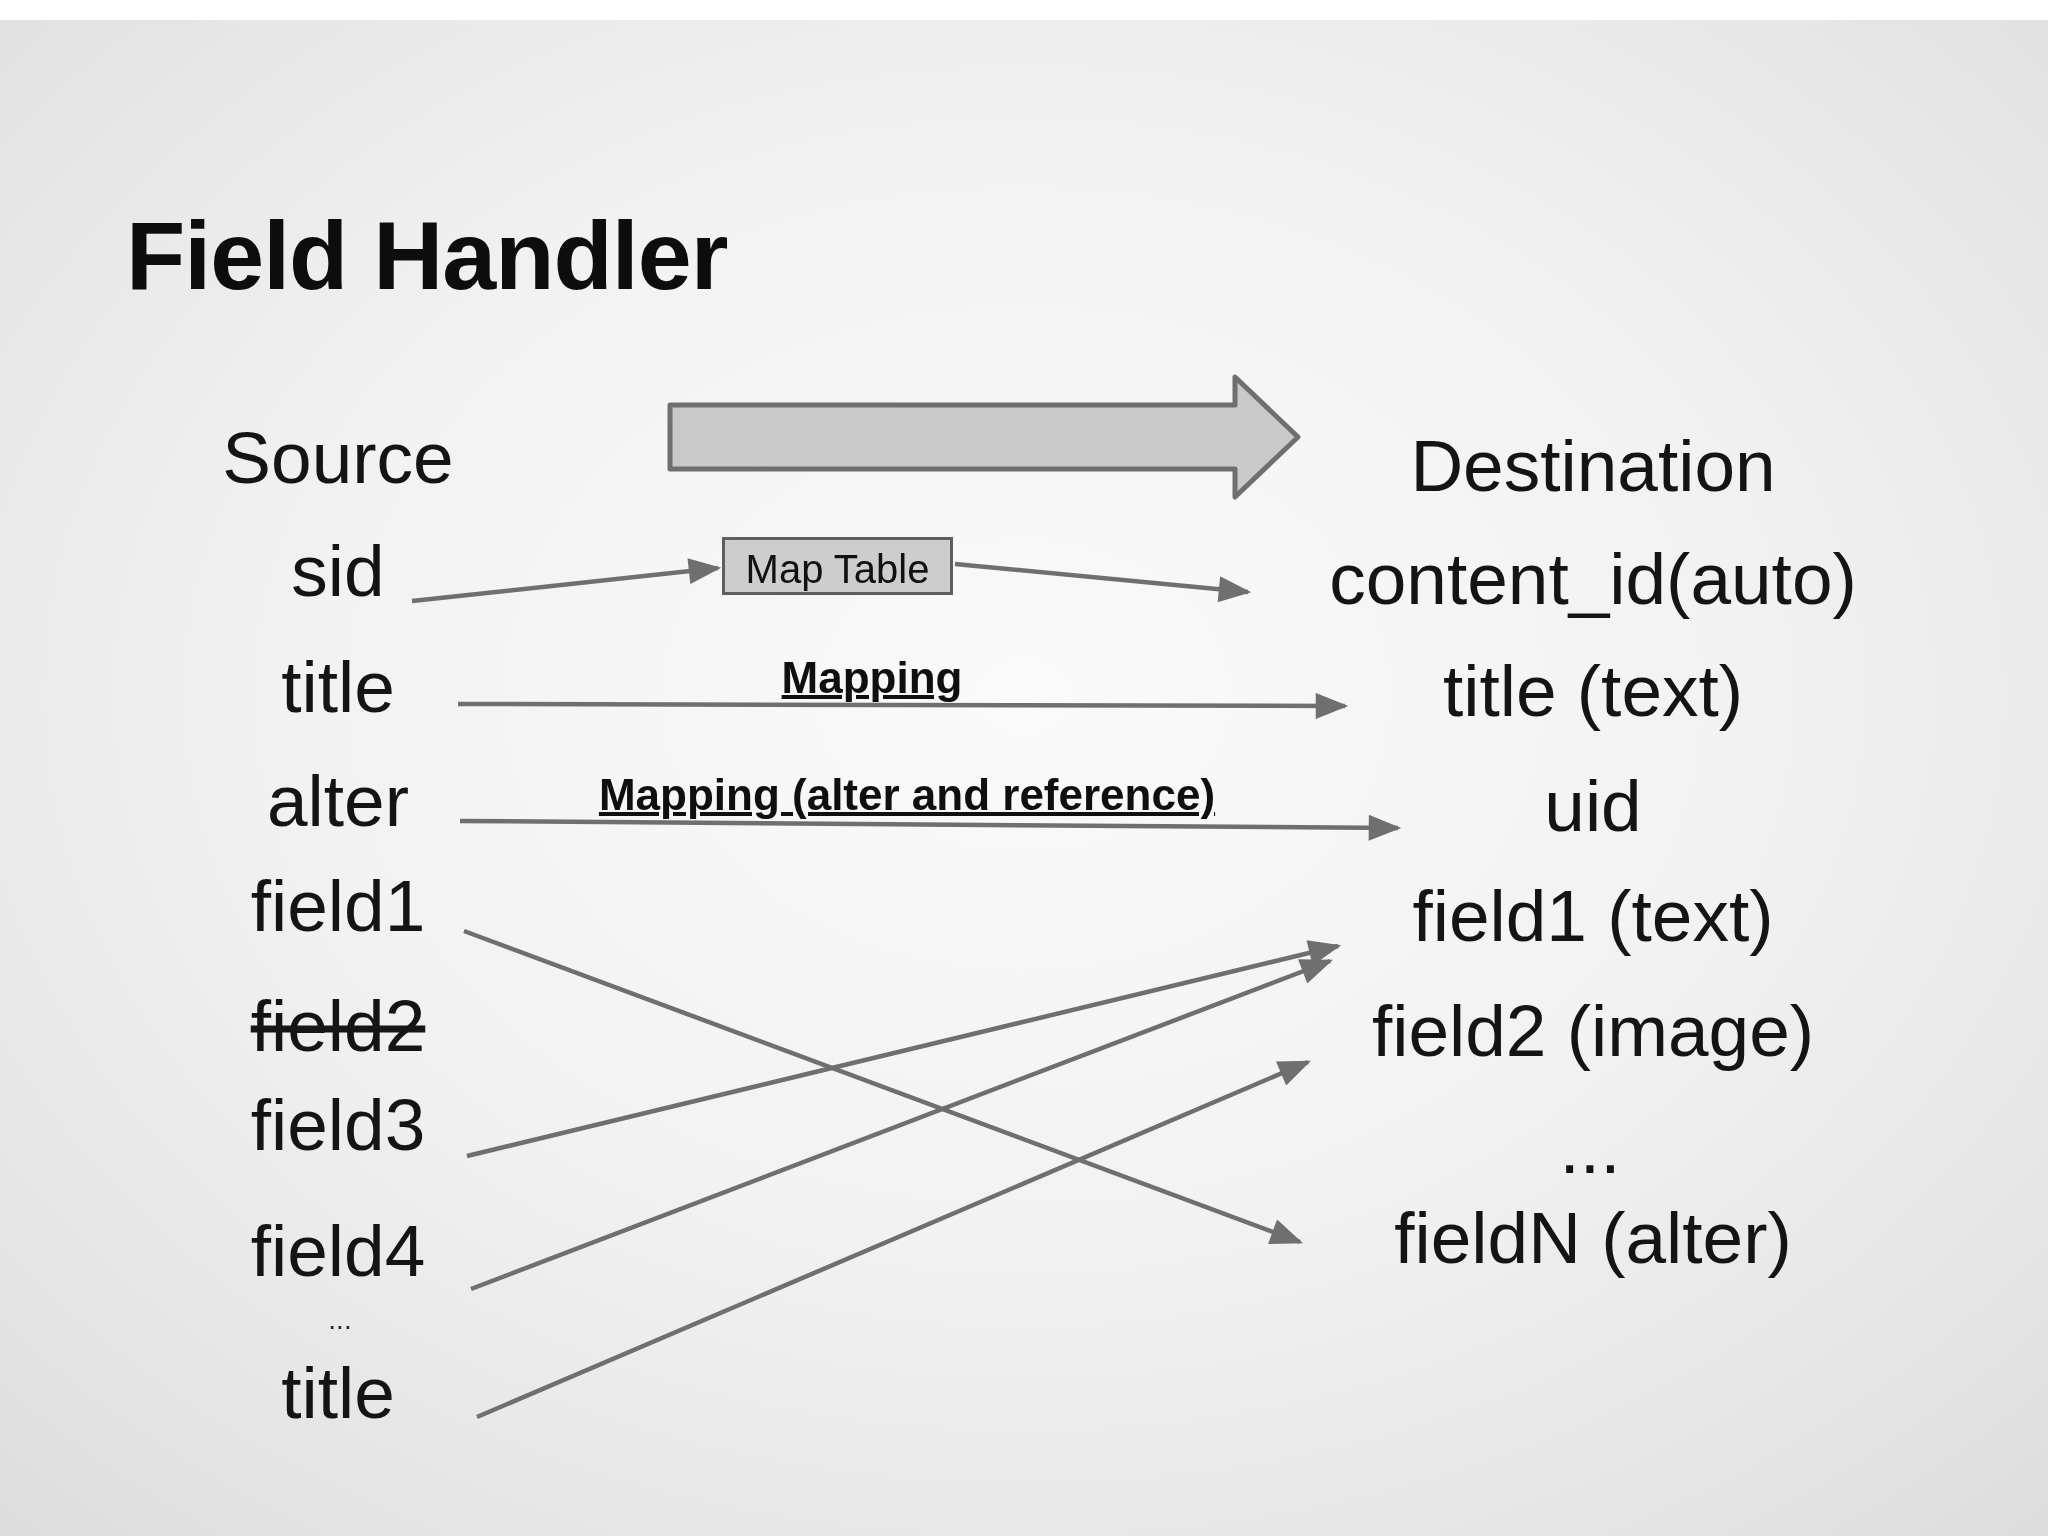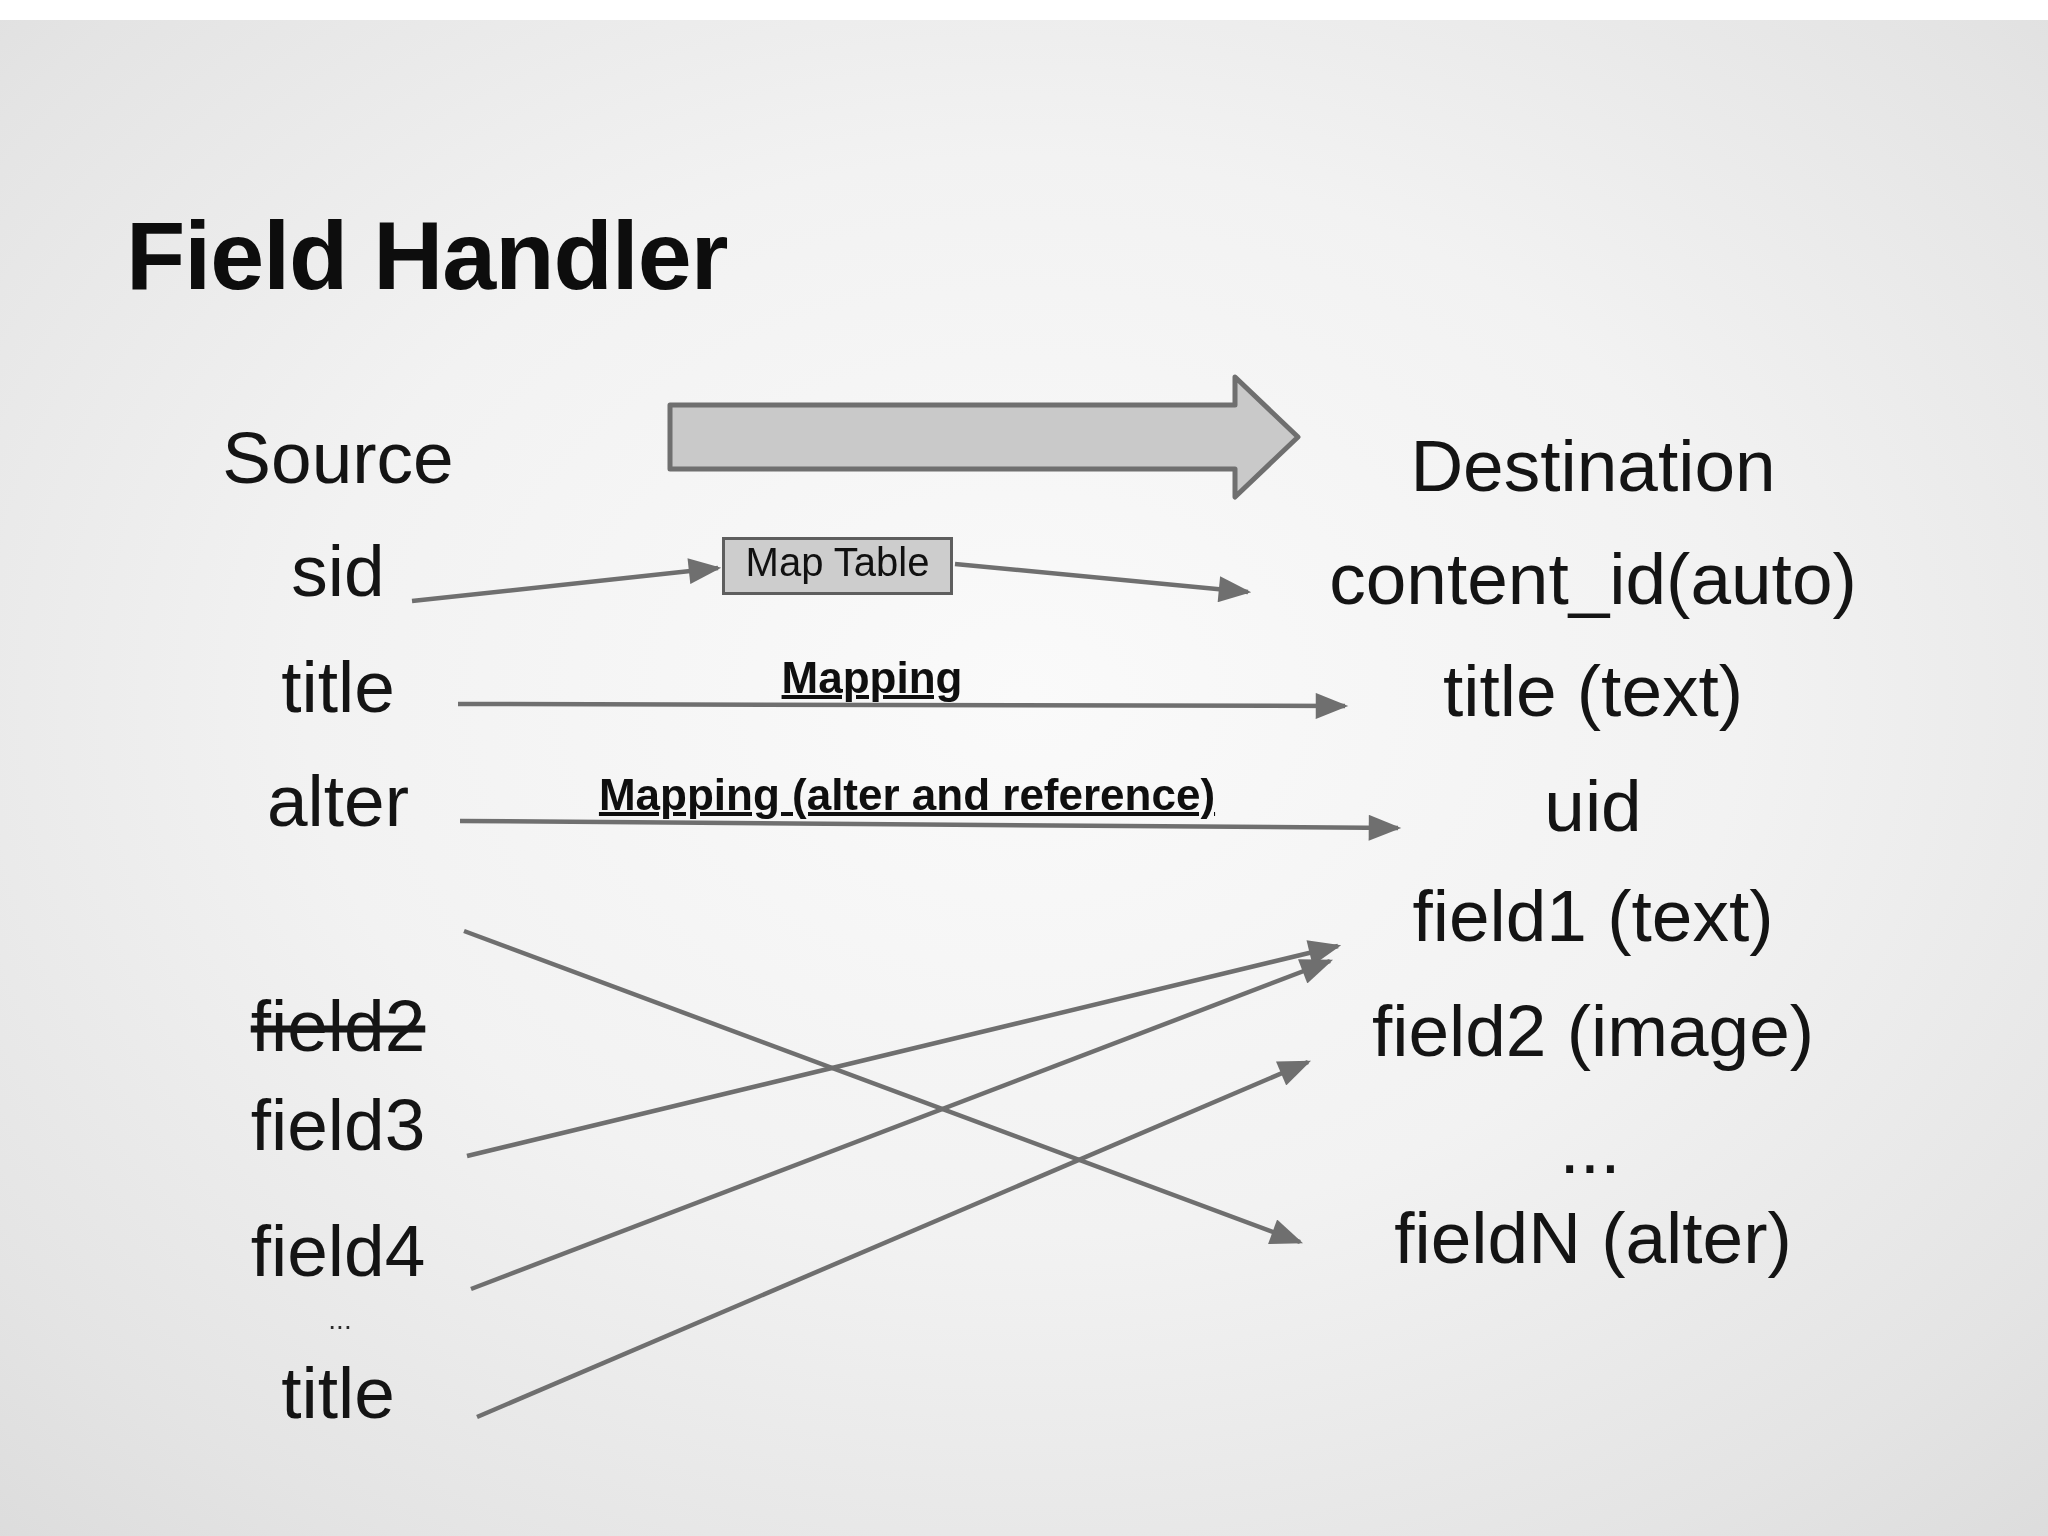--- a/index.html
+++ b/index.html
@@ -49,21 +49,21 @@
   .map-table-box {
     position: absolute;
     left: 722px;
     top: 517px;
     width: 231px;
     height: 58px;
     box-sizing: border-box;
     background: #cdcdcd;
     border: 3px solid #5e5e5e;
     display: flex;
-    align-items: flex-start;
+    align-items: flex-end;
     justify-content: center;
     font-size: 40px;
     color: #111111;
     white-space: nowrap;
   }
 
   .mapping-label {
     position: absolute;
     transform: translate(-50%, -50%);
     font-size: 44px;
@@ -113,20 +113,21 @@
     <span>Map Table</span>
   </div>
 
   <div class="mapping-label one">Mapping</div>
   <div class="mapping-label two">Mapping (alter and reference)</div>
 
   <div class="row" style="left:338px; top:437px">Source</div>
   <div class="row" style="left:338px; top:550px">sid</div>
   <div class="row" style="left:338px; top:666px">title</div>
   <div class="row" style="left:338px; top:780px">alter</div>
+  <div class="row" style="left:338px; top:885px">field1</div>
   <div class="row struck" style="left:338px; top:1005px">field2</div>
   <div class="row" style="left:338px; top:1104px">field3</div>
   <div class="row" style="left:338px; top:1230px">field4</div>
   <div class="row small" style="left:340px; top:1300px">...</div>
   <div class="row" style="left:338px; top:1372px">title</div>
 
   <div class="row" style="left:1593px; top:445px">Destination</div>
   <div class="row" style="left:1593px; top:558px">content_id(auto)</div>
   <div class="row" style="left:1593px; top:670px">title (text)</div>
   <div class="row" style="left:1593px; top:785px">uid</div>

